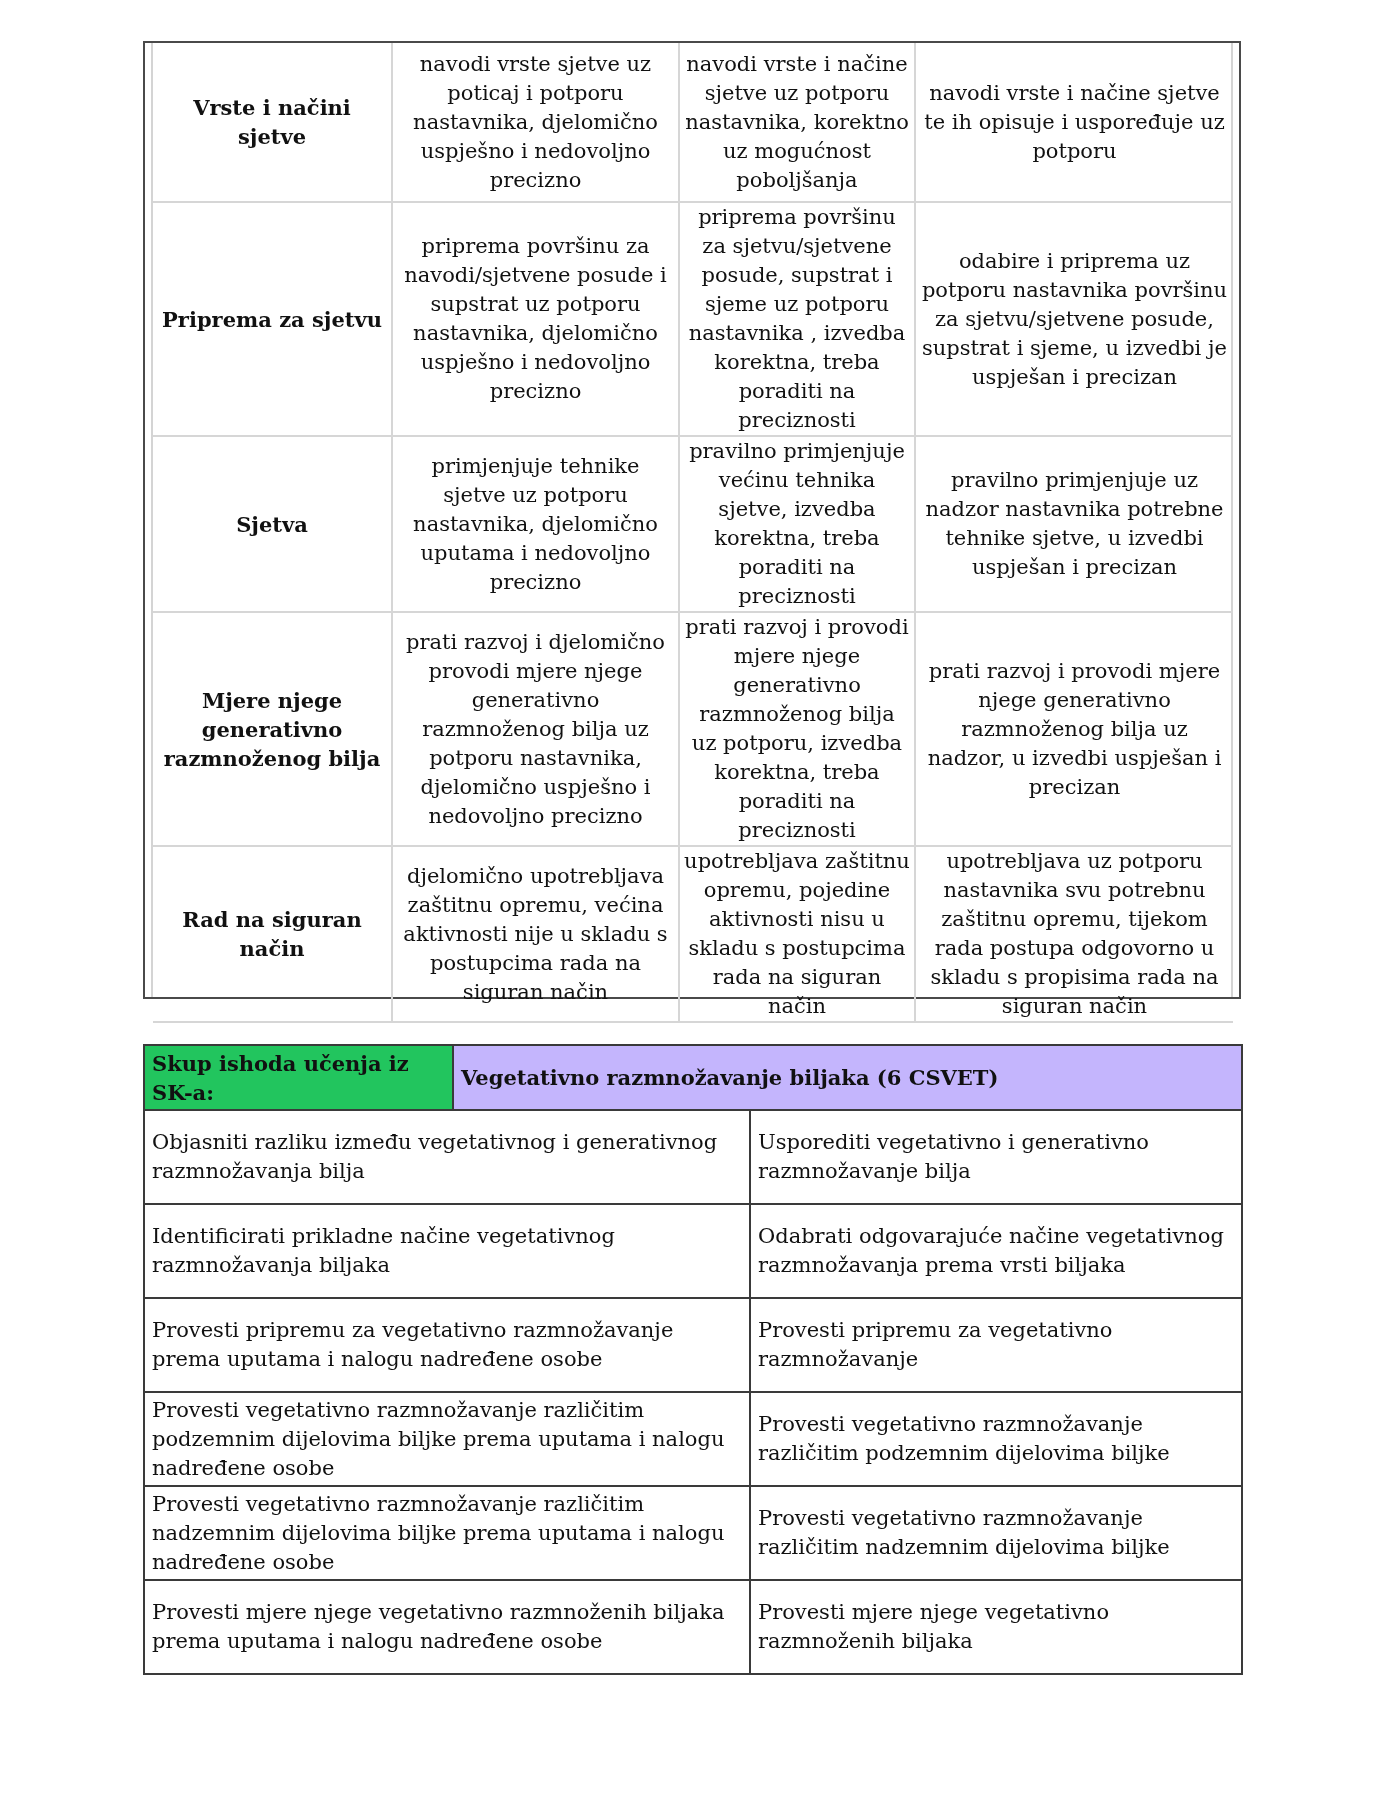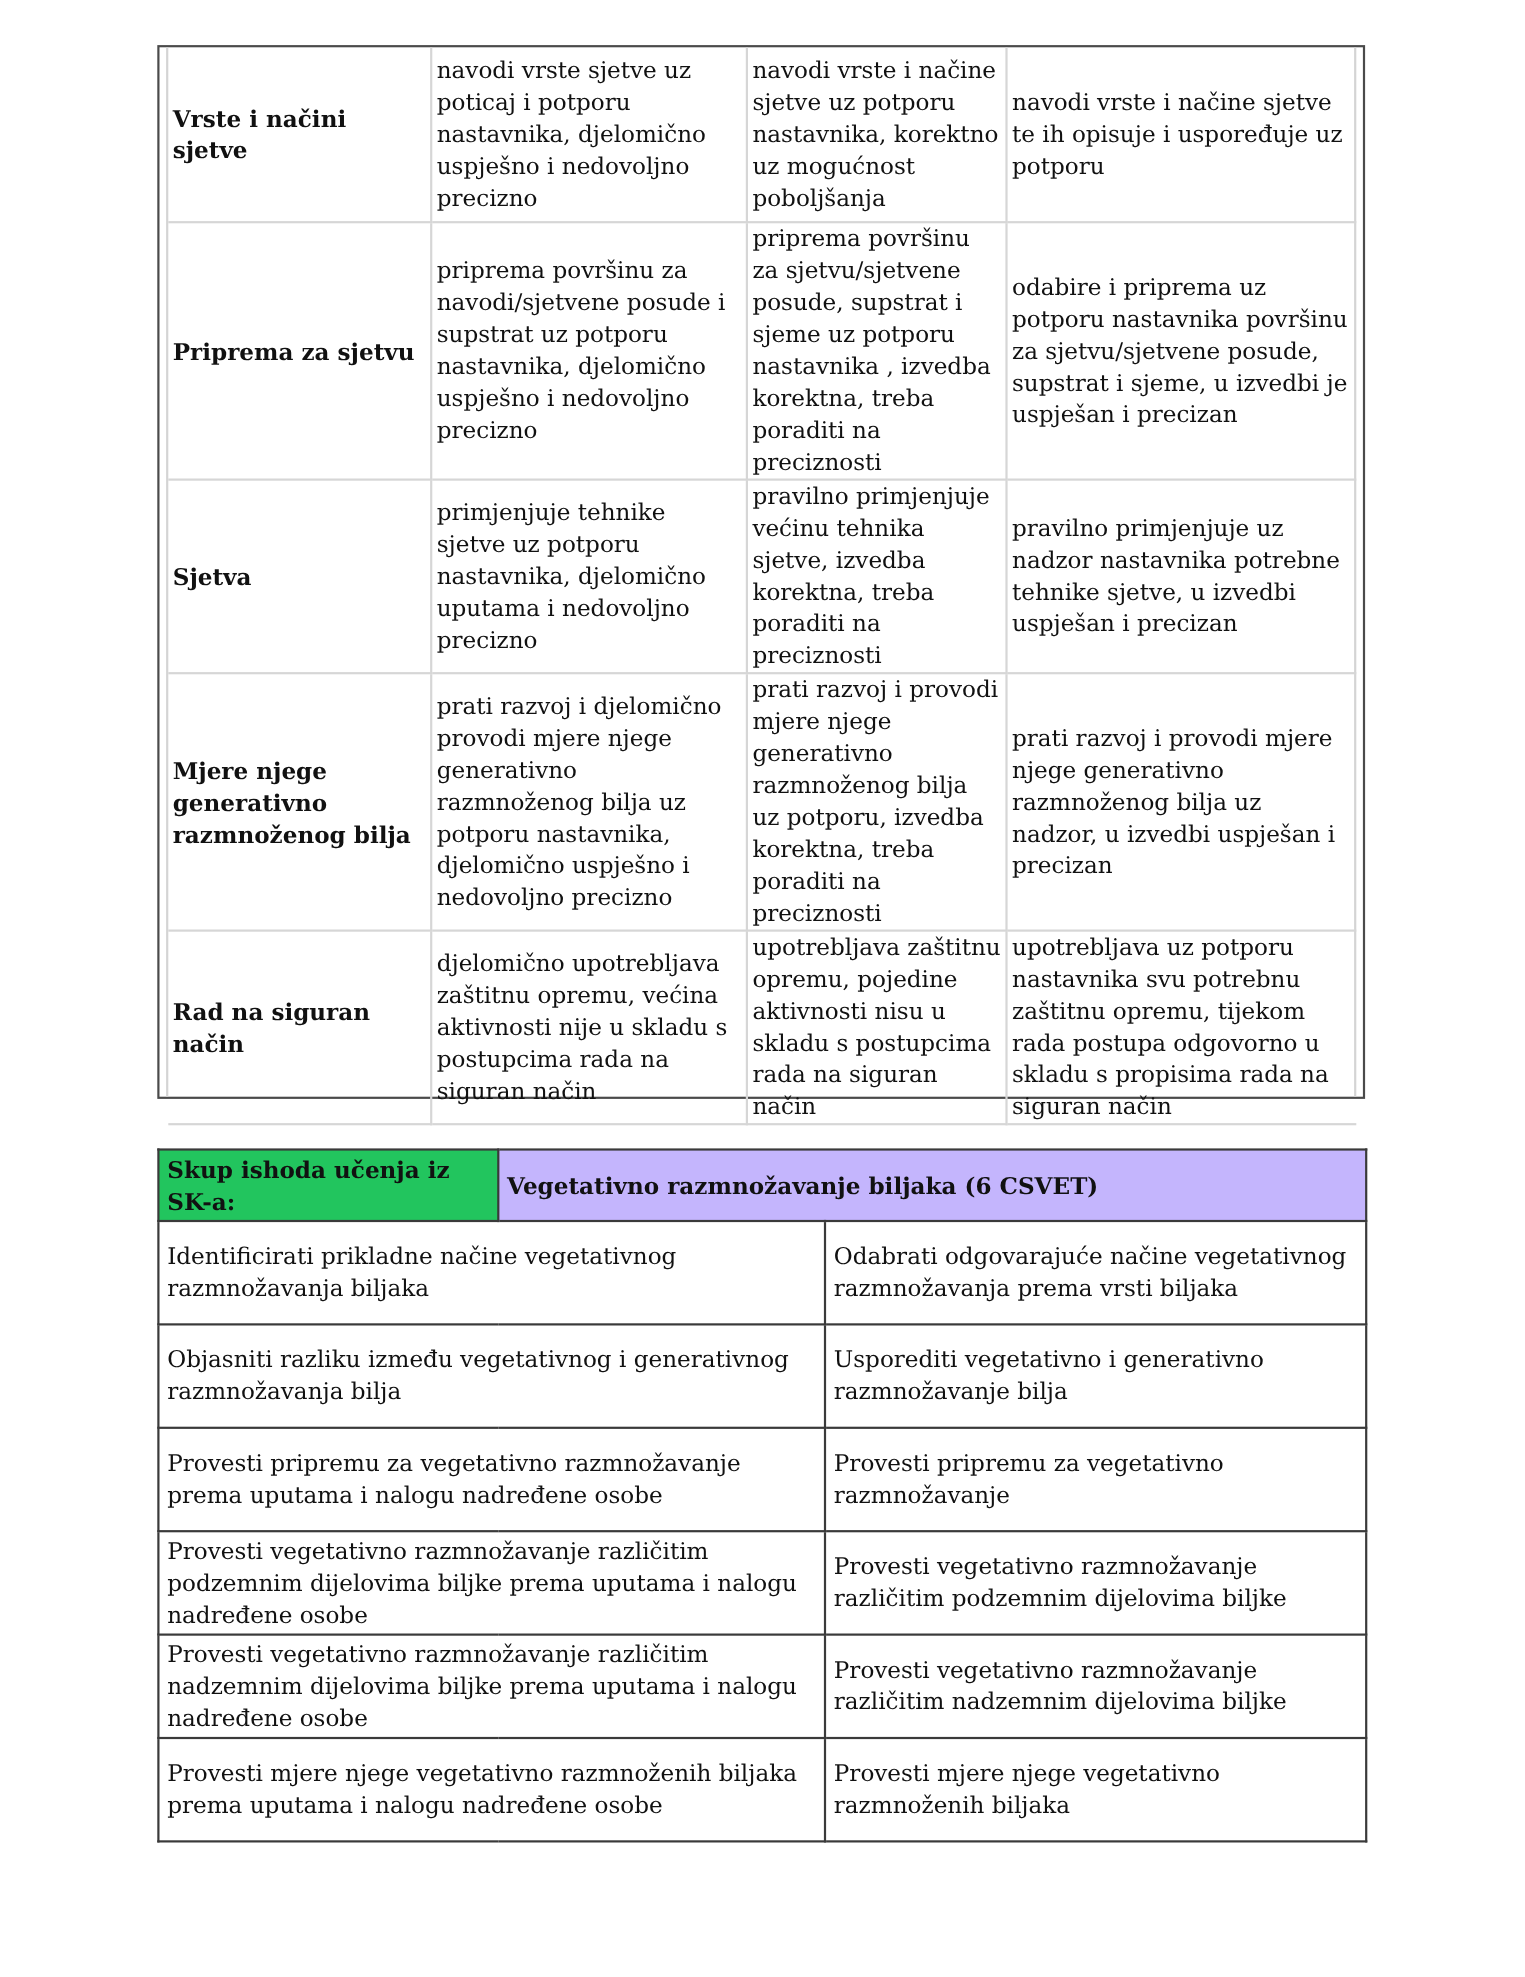--- a/index.html
+++ b/index.html
@@ -5,21 +5,21 @@
     html, body { margin: 0; padding: 0; background: #ffffff; }
     body { width: 1386px; height: 1797px; position: relative; overflow: hidden;
       font-family: "DejaVu Serif", "Liberation Serif", serif; color: #111; }
 
     
     .t1-frame { position: absolute; left: 143px; top: 41px; width: 1098px; height: 958px;
       border: 2px solid #4a4a4a; box-sizing: border-box; }
     .t1-inner { position: absolute; left: 6px; top: 0; right: 6px; bottom: 0;
       border-left: 2px solid #d4d4d4; border-right: 2px solid #d4d4d4; }
     table.t1 { border-collapse: collapse; width: 100%; table-layout: fixed; }
-    table.t1 td { border: 2px solid #d6d6d6; vertical-align: middle;
+    table.t1 td { border: 2px solid #d6d6d6; text-align: center; vertical-align: middle;
       font-size: 21px; line-height: 29px; padding: 0 4px; }
     table.t1 tr td:first-child { border-left: none; font-weight: bold; }
     table.t1 tr td:last-child { border-right: none; }
     table.t1 tr:first-child td { border-top: none; }
     table.t1 td.empty { border-bottom: none; }
 
     
     table.t2 { position: absolute; left: 143px; top: 1044px; width: 1098px;
       border-collapse: collapse; table-layout: fixed; }
     table.t2 td { border: 2px solid #3a3a3a; font-size: 21px; line-height: 29px;
@@ -86,26 +86,26 @@
     <col style="width:309px">
       <col style="width:297px">
       <col style="width:492px">
   </colgroup>
   <tbody>
       <tr class="title-row">
     <td class="hdr">Skup ishoda učenja iz SK-a:</td>
     <td class="val" colspan="2">Vegetativno razmnožavanje biljaka (6 CSVET)</td>
   </tr>
   <tr class="body-row">
+    <td colspan="2">Objasniti razliku između vegetativnog i generativnog razmnožavanja bilja</td>
+    <td>Usporediti vegetativno i generativno razmnožavanje bilja</td>
+  </tr>
+  <tr class="body-row">
     <td colspan="2">Identificirati prikladne načine vegetativnog razmnožavanja biljaka</td>
     <td>Odabrati odgovarajuće načine vegetativnog razmnožavanja prema vrsti biljaka</td>
-  </tr>
-  <tr class="body-row">
-    <td colspan="2">Objasniti razliku između vegetativnog i generativnog razmnožavanja bilja</td>
-    <td>Usporediti vegetativno i generativno razmnožavanje bilja</td>
   </tr>
   <tr class="body-row">
     <td colspan="2">Provesti pripremu za vegetativno razmnožavanje prema uputama i nalogu nadređene osobe</td>
     <td>Provesti  pripremu za vegetativno razmnožavanje</td>
   </tr>
   <tr class="body-row">
     <td colspan="2">Provesti vegetativno razmnožavanje različitim podzemnim dijelovima biljke prema uputama i nalogu nadređene osobe</td>
     <td>Provesti vegetativno razmnožavanje različitim podzemnim dijelovima biljke</td>
   </tr>
   <tr class="body-row">

